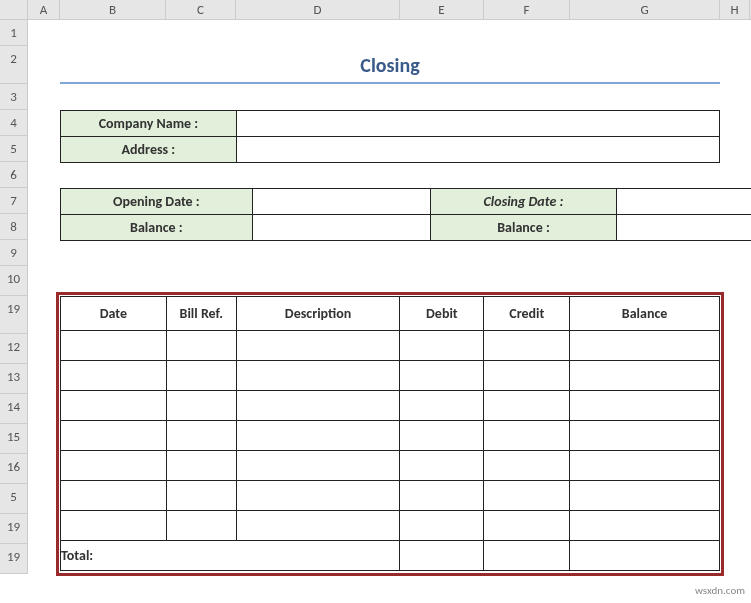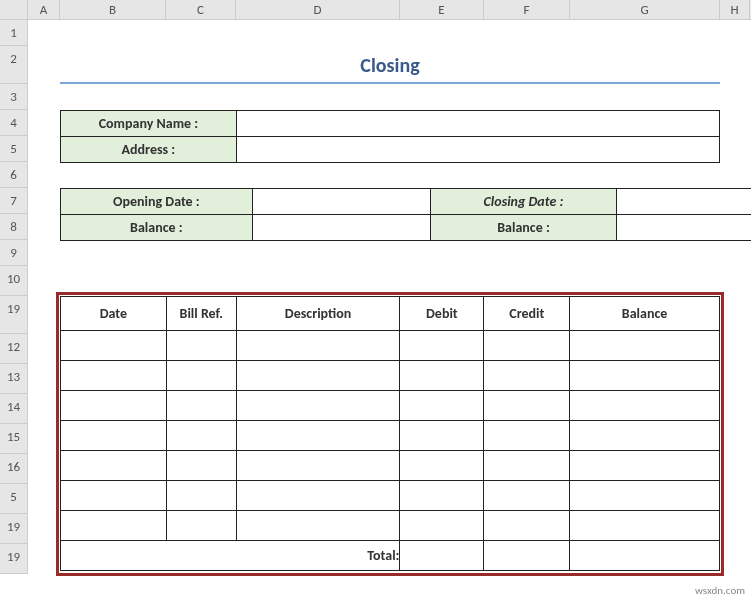--- a/index.html
+++ b/index.html
@@ -229,21 +229,21 @@
           </tr>
       <tr>
             <td style="height:30px;"></td>
             <td></td>
             <td></td>
             <td></td>
             <td></td>
             <td></td>
           </tr>
       <tr>
-        <td colspan="3" style="height:30px; font-weight:bold; text-align:right;margin-top:6px;">Total:</td>
+        <td colspan="3" style="height:30px; font-weight:bold; text-align:left;margin-top:6px;">Total:</td>
         <td></td>
         <td></td>
         <td></td>
       </tr>
     </tbody>
       </table>
 
     <div class="redbox" style="left:28px; top:272px; width:668px; height:284px;"></div>
 
   </div>

